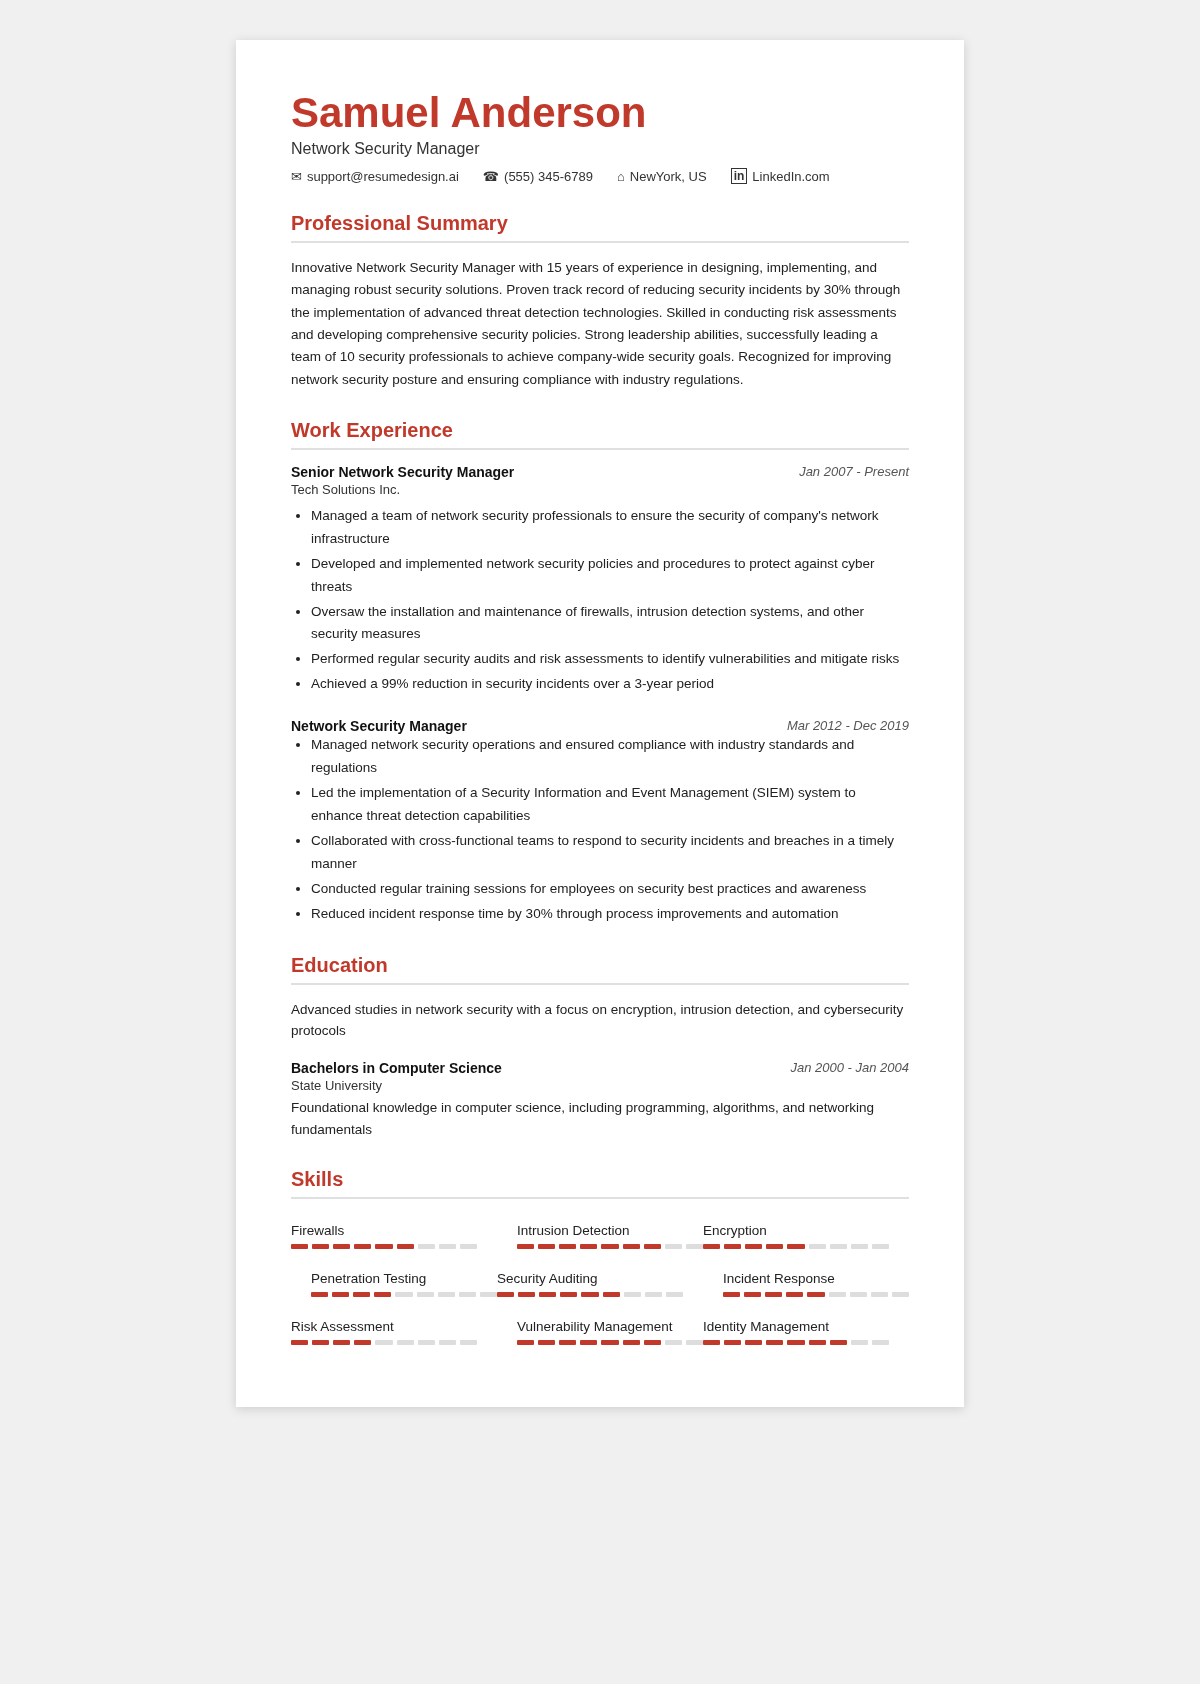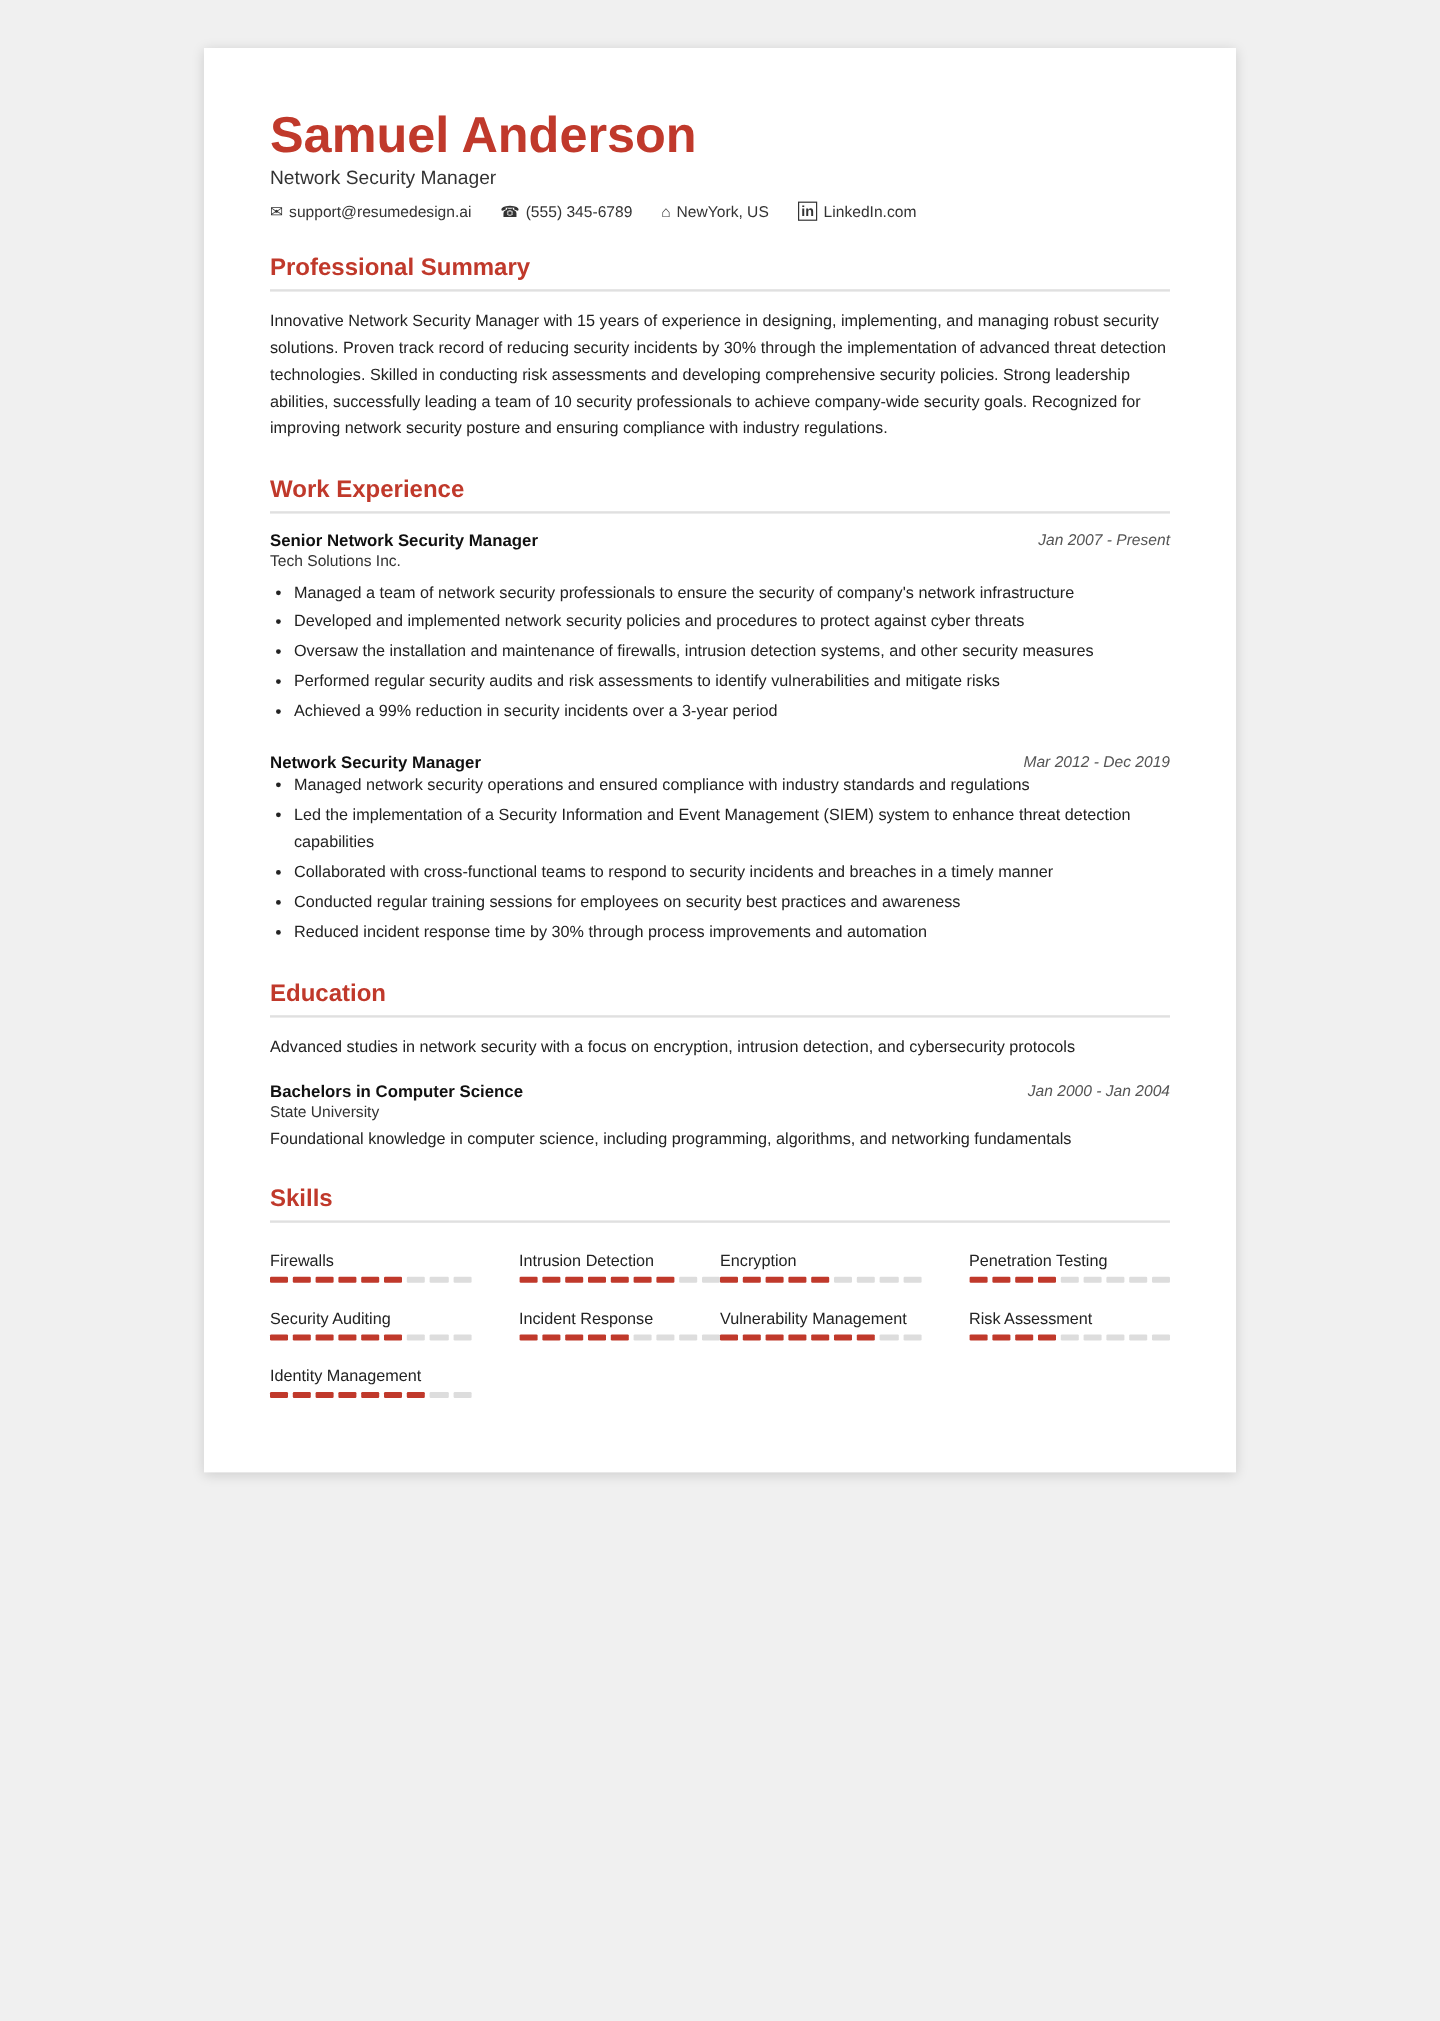--- a/index.html
+++ b/index.html
@@ -5,21 +5,21 @@
     * { margin: 0; padding: 0; box-sizing: border-box; }
     body {
       font-family: Arial, sans-serif;
       background: #f0f0f0;
       display: flex;
       justify-content: center;
       padding: 40px 20px;
     }
     .resume {
       background: #fff;
-      width: 860px;
+      width: 728px;
       padding: 50px 55px;
       box-shadow: 0 2px 10px rgba(0,0,0,0.15);
     }
     .header-name {
       font-size: 42px;
       font-weight: bold;
       color: #c0392b;
       line-height: 1.1;
     }
     .header-title {
@@ -119,21 +119,21 @@
       margin-top: 2px;
       margin-bottom: 4px;
     }
     .edu-desc {
       font-size: 13.5px;
       color: #222;
       line-height: 1.6;
     }
     .skills-grid {
       display: grid;
-      grid-template-columns: 1fr 1fr 1fr 1fr;
+      grid-template-columns: 1fr 1fr 1fr;
       gap: 0;
     }
     .skill-item {
       padding: 10px 20px 12px 0;
     }
     .skill-item:nth-child(even) {
       padding-left: 20px;
       padding-right: 0;
     }
     .skill-name {
@@ -326,48 +326,48 @@
             <div class="skill-segment segment-filled"></div>
             <div class="skill-segment segment-filled"></div>
             <div class="skill-segment segment-filled"></div>
             <div class="skill-segment segment-empty"></div>
             <div class="skill-segment segment-empty"></div>
             <div class="skill-segment segment-empty"></div>
             <div class="skill-segment segment-empty"></div>
           </div>
         </div>
         <div class="skill-item">
+          <div class="skill-name">Risk Assessment</div>
+          <div class="skill-bar-bg">
+            <div class="skill-segment segment-filled"></div>
+            <div class="skill-segment segment-filled"></div>
+            <div class="skill-segment segment-filled"></div>
+            <div class="skill-segment segment-filled"></div>
+            <div class="skill-segment segment-empty"></div>
+            <div class="skill-segment segment-empty"></div>
+            <div class="skill-segment segment-empty"></div>
+            <div class="skill-segment segment-empty"></div>
+            <div class="skill-segment segment-empty"></div>
+          </div>
+        </div>
+        <div class="skill-item">
           <div class="skill-name">Vulnerability Management</div>
           <div class="skill-bar-bg">
             <div class="skill-segment segment-filled"></div>
             <div class="skill-segment segment-filled"></div>
             <div class="skill-segment segment-filled"></div>
             <div class="skill-segment segment-filled"></div>
             <div class="skill-segment segment-filled"></div>
             <div class="skill-segment segment-filled"></div>
             <div class="skill-segment segment-filled"></div>
             <div class="skill-segment segment-empty"></div>
             <div class="skill-segment segment-empty"></div>
           </div>
         </div>
         <div class="skill-item">
-          <div class="skill-name">Risk Assessment</div>
-          <div class="skill-bar-bg">
-            <div class="skill-segment segment-filled"></div>
-            <div class="skill-segment segment-filled"></div>
-            <div class="skill-segment segment-filled"></div>
-            <div class="skill-segment segment-filled"></div>
-            <div class="skill-segment segment-empty"></div>
-            <div class="skill-segment segment-empty"></div>
-            <div class="skill-segment segment-empty"></div>
-            <div class="skill-segment segment-empty"></div>
-            <div class="skill-segment segment-empty"></div>
-          </div>
-        </div>
-        <div class="skill-item">
           <div class="skill-name">Identity Management</div>
           <div class="skill-bar-bg">
             <div class="skill-segment segment-filled"></div>
             <div class="skill-segment segment-filled"></div>
             <div class="skill-segment segment-filled"></div>
             <div class="skill-segment segment-filled"></div>
             <div class="skill-segment segment-filled"></div>
             <div class="skill-segment segment-filled"></div>
             <div class="skill-segment segment-filled"></div>
             <div class="skill-segment segment-empty"></div>

